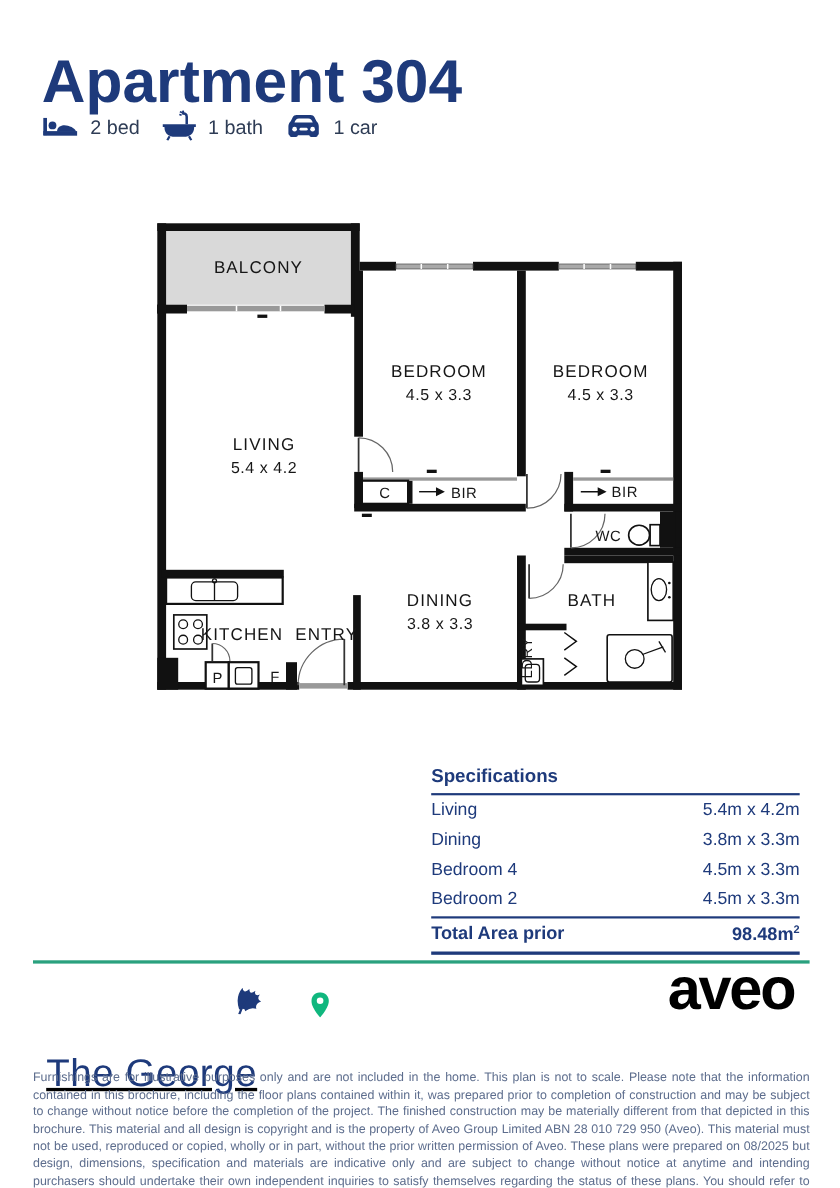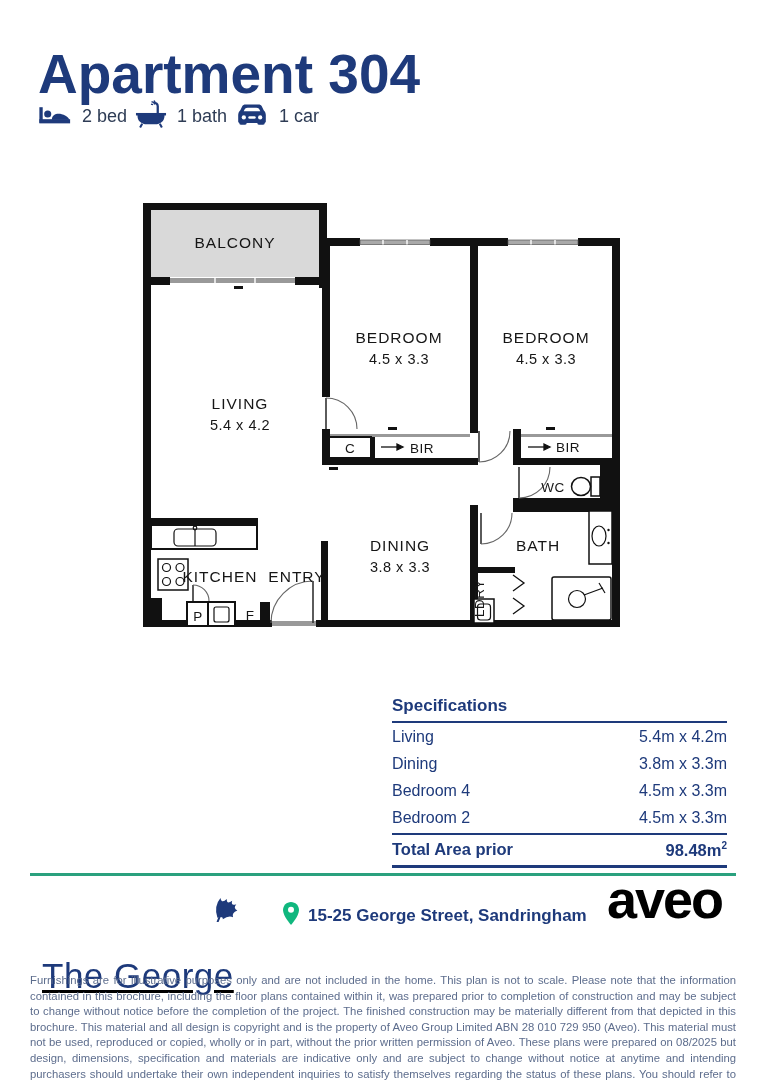--- a/index.html
+++ b/index.html
@@ -1,21 +1,21 @@
 <!DOCTYPE html>
 <html><head>
 <meta charset="utf-8">
 <style>
   html,body{margin:0;padding:0;background:#fff;}
   body{width:764px;height:1080px;position:relative;overflow:hidden;
        font-family:"Liberation Sans","DejaVu Sans",sans-serif;}
   
   .page-title{position:absolute;left:38px;top:42px;font-size:55px;font-weight:600;
               color:#1e3a7b;letter-spacing:0px;}
-  .features{position:absolute;left:38px;top:100px;display:flex;align-items:center;gap:4px;justify-content:space-between;}
+  .features{position:absolute;left:38px;top:100px;display:flex;align-items:center;gap:16px;justify-content:space-between;}
   .feature{display:flex;align-items:center;gap:10px;}
   .feature-label{font-size:18px;color:#2e3c55;}
   .feature + .feature{margin-left:4px;}
   
   .plan{position:absolute;left:128px;top:190px;}
   .w{fill:#111;}
   .win{fill:#a9a9a9;stroke:#555;stroke-width:0.7;}
   .slide{fill:#999;}
   .tick{stroke:#fff;stroke-width:1.4;}
   .door{stroke:#666;stroke-width:1.1;fill:none;}
@@ -293,19 +293,18 @@
 </span>
 
 <div class="contact">
   <div class="contact-line2">
     <span>
       <svg width="16" height="23" viewBox="0 0 16 23">
         <path d="M8 0 C3.6 0 0 3.6 0 8 c0 6 8 15 8 15 s8 -9 8 -15 C16 3.6 12.4 0 8 0 Z" fill="#10b77e"></path>
         <circle cx="8" cy="7.8" r="3" fill="#fff"></circle>
       </svg>
     </span>
-    <span>15-25 George Street, Sandringham</span>
   </div>
 </div>
 
 <div class="aveo-logo">aveo</div>
 
 <div class="disclaimer">Furnishings are for illustrative purposes only and are not included in the home. This plan is not to scale. Please note that the information contained in this brochure, including the floor plans contained within it, was prepared prior to completion of construction and may be subject to change without notice before the completion of the project. The finished construction may be materially different from that depicted in this brochure. This material and all design is copyright and is the property of Aveo Group Limited ABN 28 010 729 950 (Aveo). This material must not be used, reproduced or copied, wholly or in part, without the prior written permission of Aveo. These plans were prepared on 08/2025 but design, dimensions, specification and materials are indicative only and are subject to change without notice at anytime and intending purchasers should undertake their own independent inquiries to satisfy themselves regarding the status of these plans. You should refer to appropriate Survey Plans for confirmation of individual unit areas.</div>
 
 </body></html>

